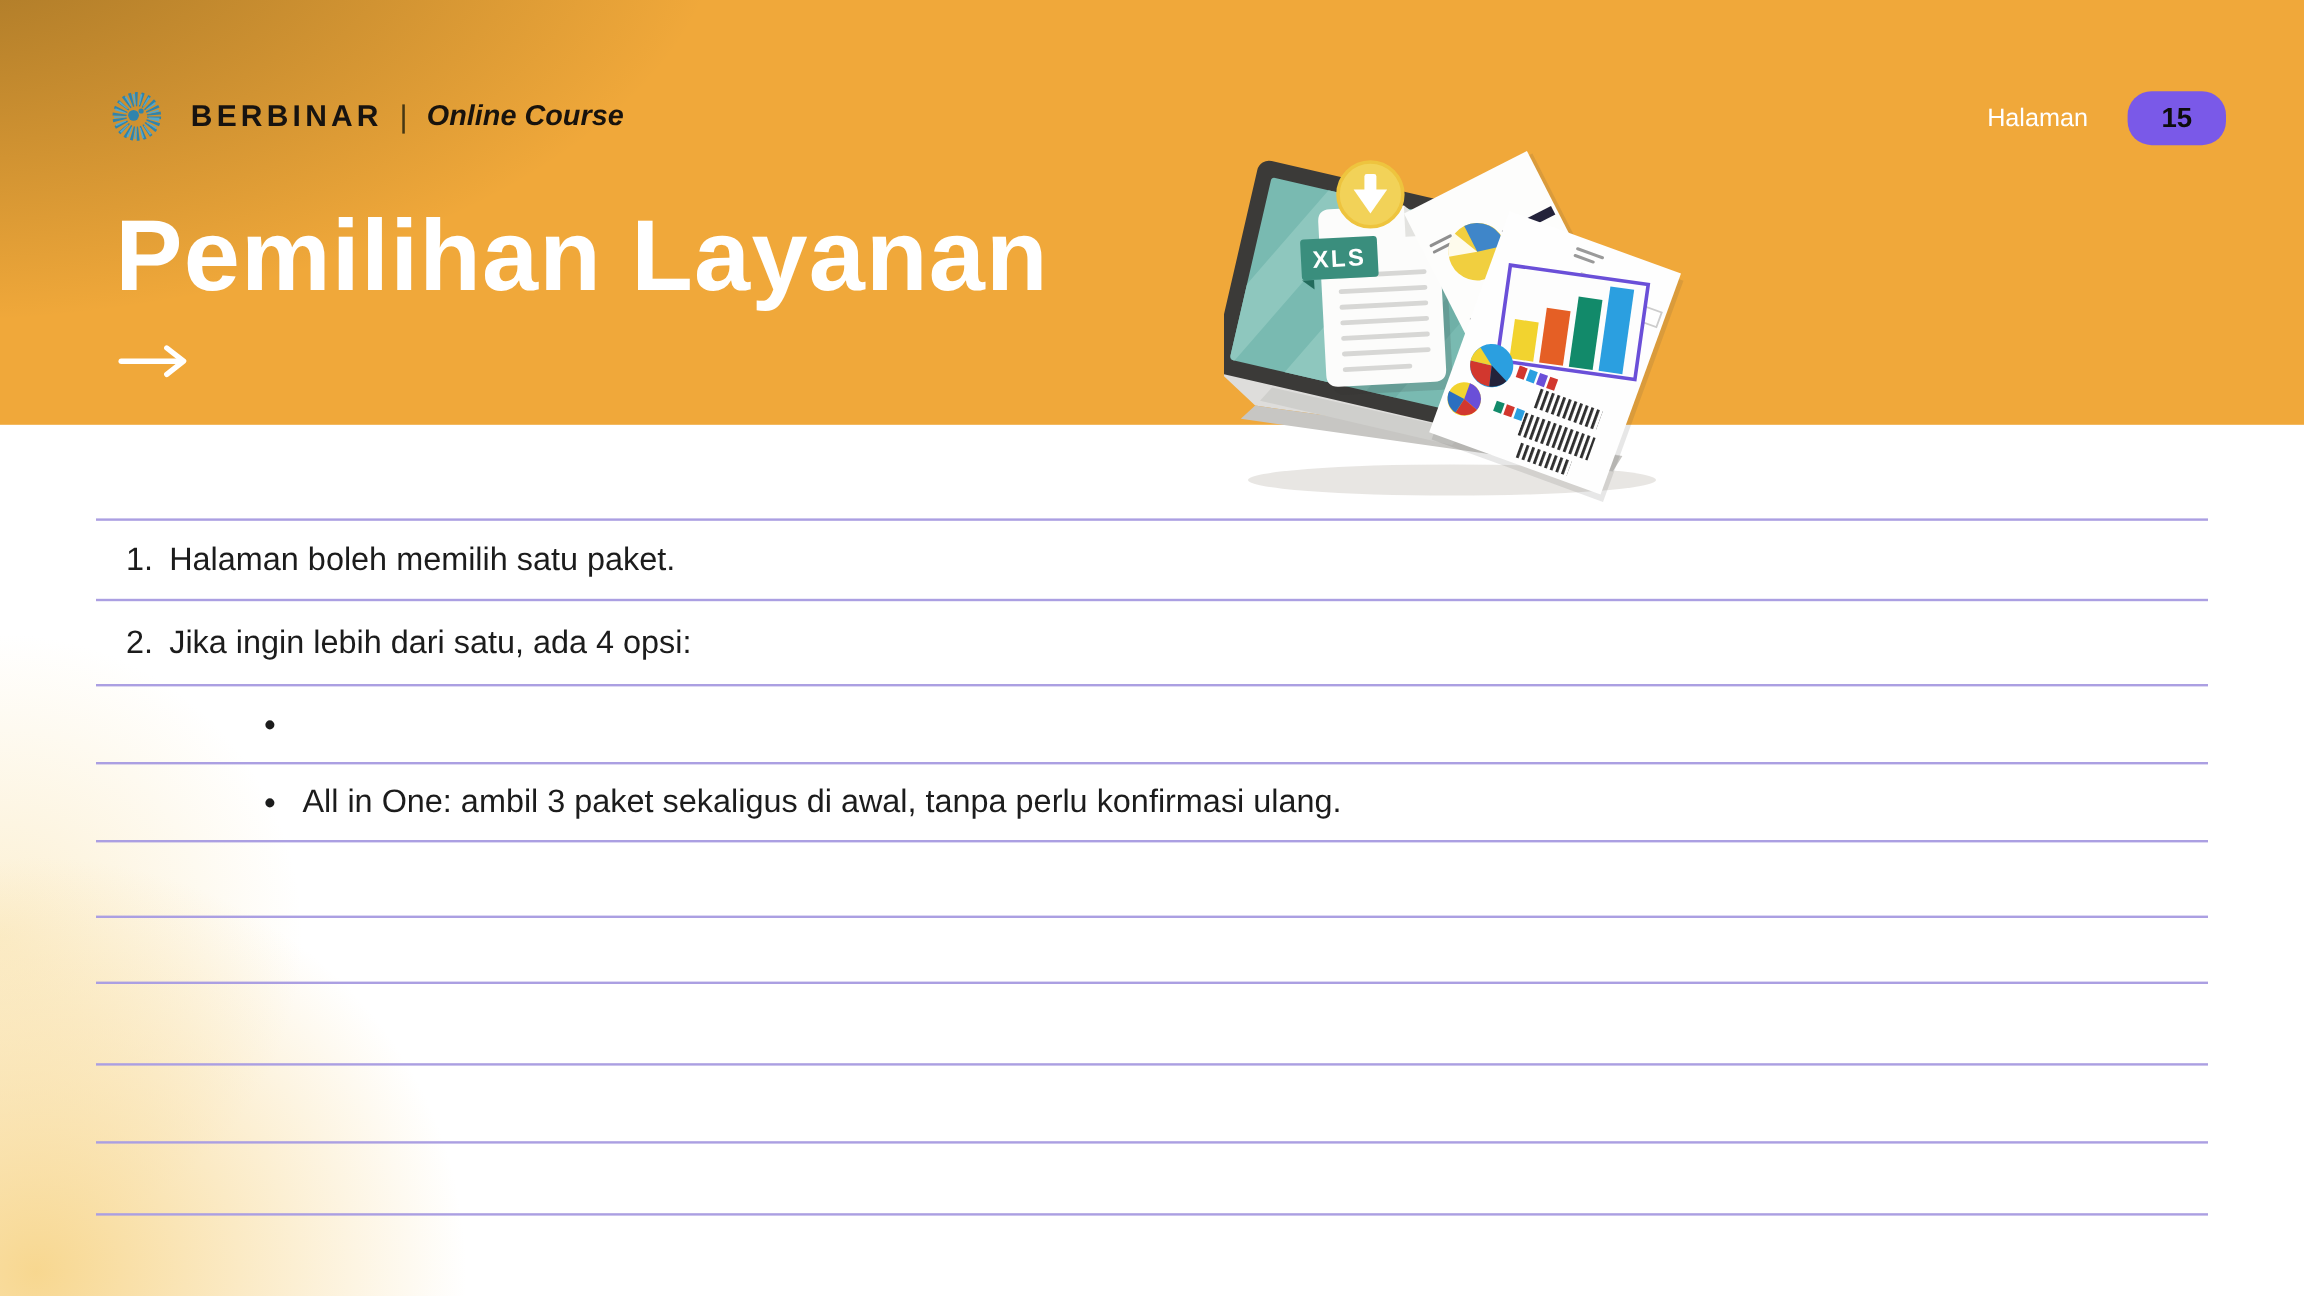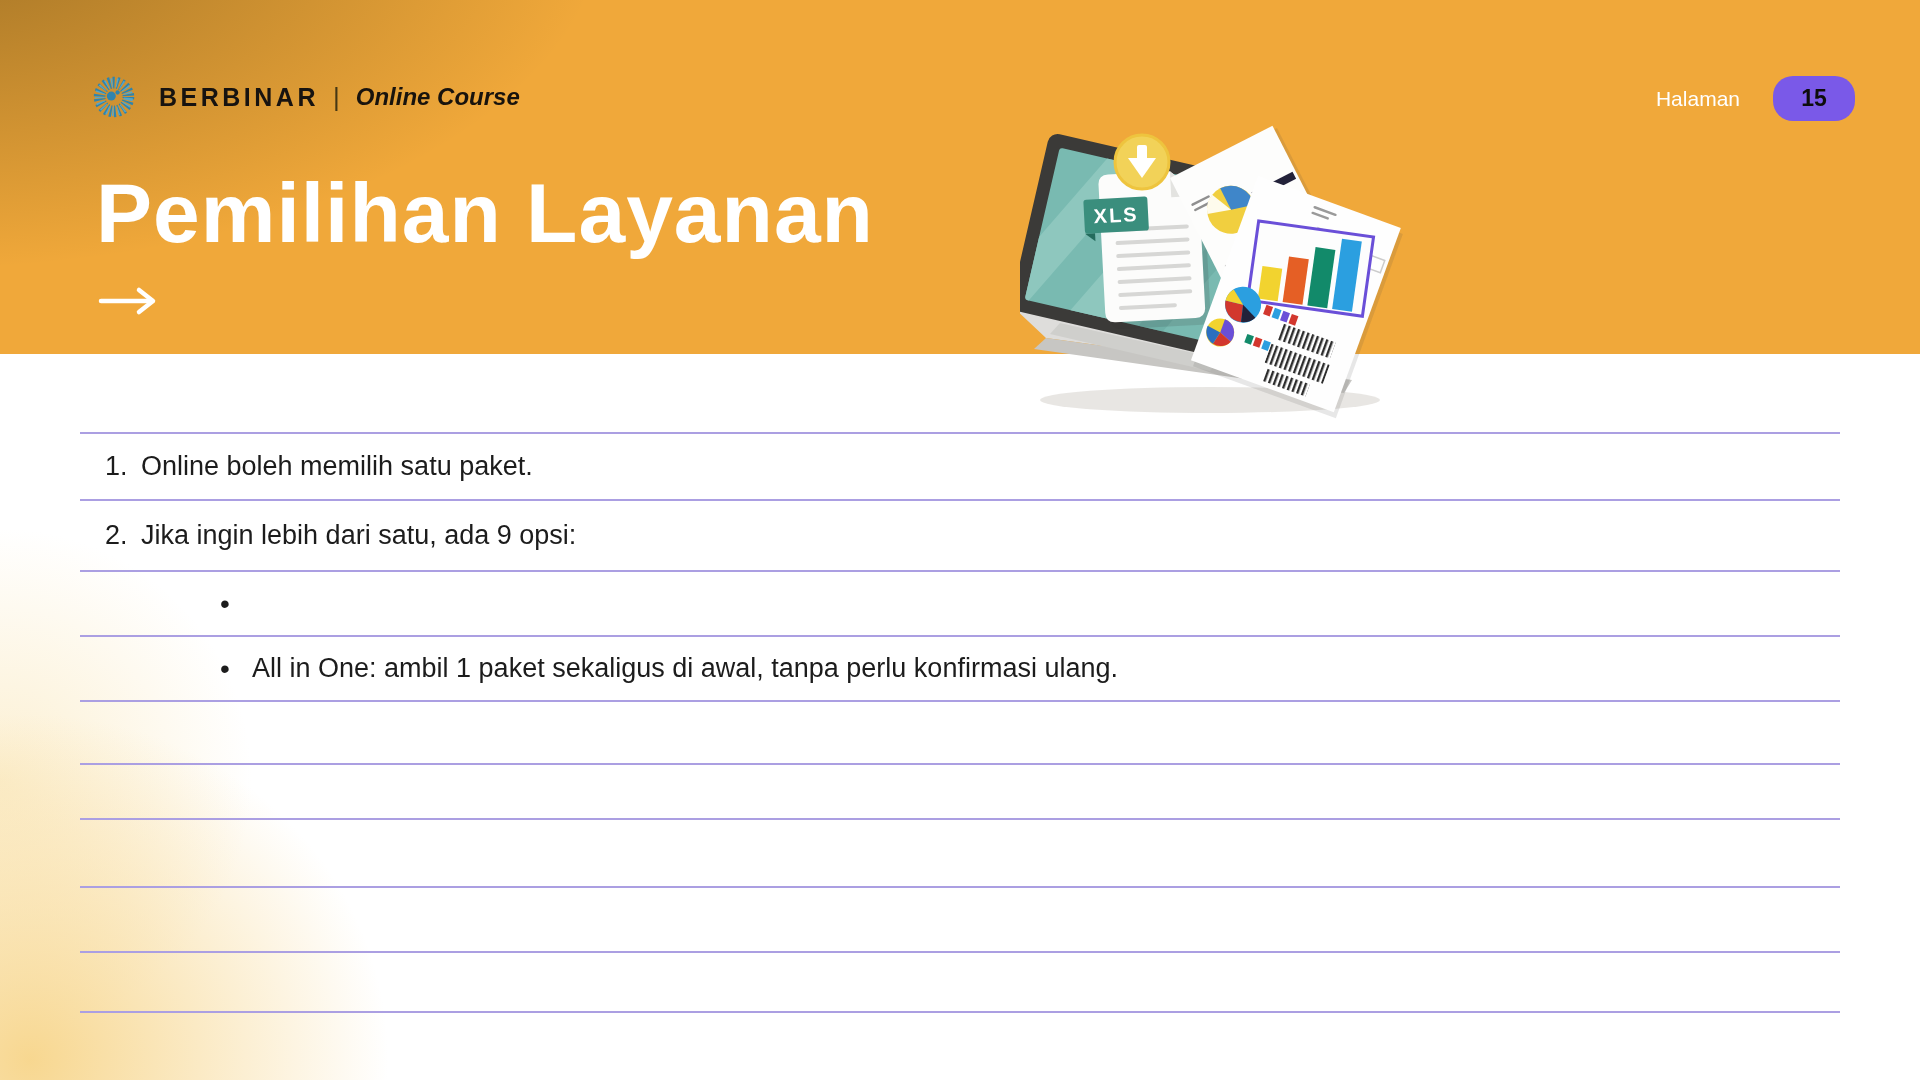--- a/index.html
+++ b/index.html
@@ -222,32 +222,32 @@
       <rect x="70" y="153" width="62" height="20" fill="url(#hatch)"></rect>
       <rect x="74" y="178" width="46" height="13" fill="url(#hatch)"></rect>
     </g>
   </svg>
 
   <div class="glow"></div>
 
   <div class="notes">
     <div class="row num h67">
       <span class="marker">1.</span>
-      <span class="text">Online boleh memilih satu paket.</span>
+      <span class="text">Halaman boleh memilih satu paket.</span>
     </div>
     <div class="row num h71">
       <span class="marker">2.</span>
-      <span class="text">Jika ingin lebih dari satu, ada 9 opsi:</span>
+      <span class="text">Jika ingin lebih dari satu, ada 4 opsi:</span>
     </div>
     <div class="row bullet h65">
       <span class="marker">•</span>
     </div>
     <div class="row bullet h65">
       <span class="marker">•</span>
-      <span class="text">All in One: ambil 1 paket sekaligus di awal, tanpa perlu konfirmasi ulang.</span>
+      <span class="text">All in One: ambil 3 paket sekaligus di awal, tanpa perlu konfirmasi ulang.</span>
     </div>
     <div class="row h63"></div>
     <div class="row h55"></div>
     <div class="row h68"></div>
     <div class="row h65"></div>
     <div class="row h60"></div>
   </div>
 
 </div>
 

